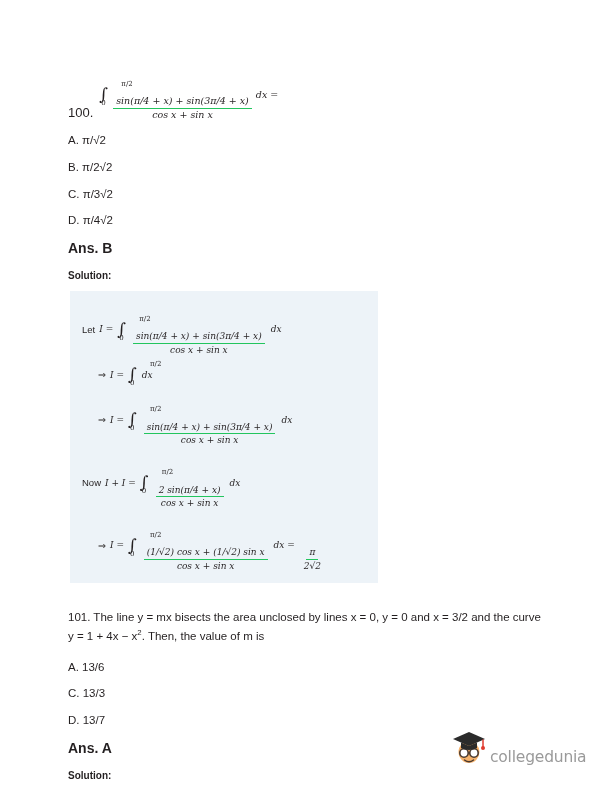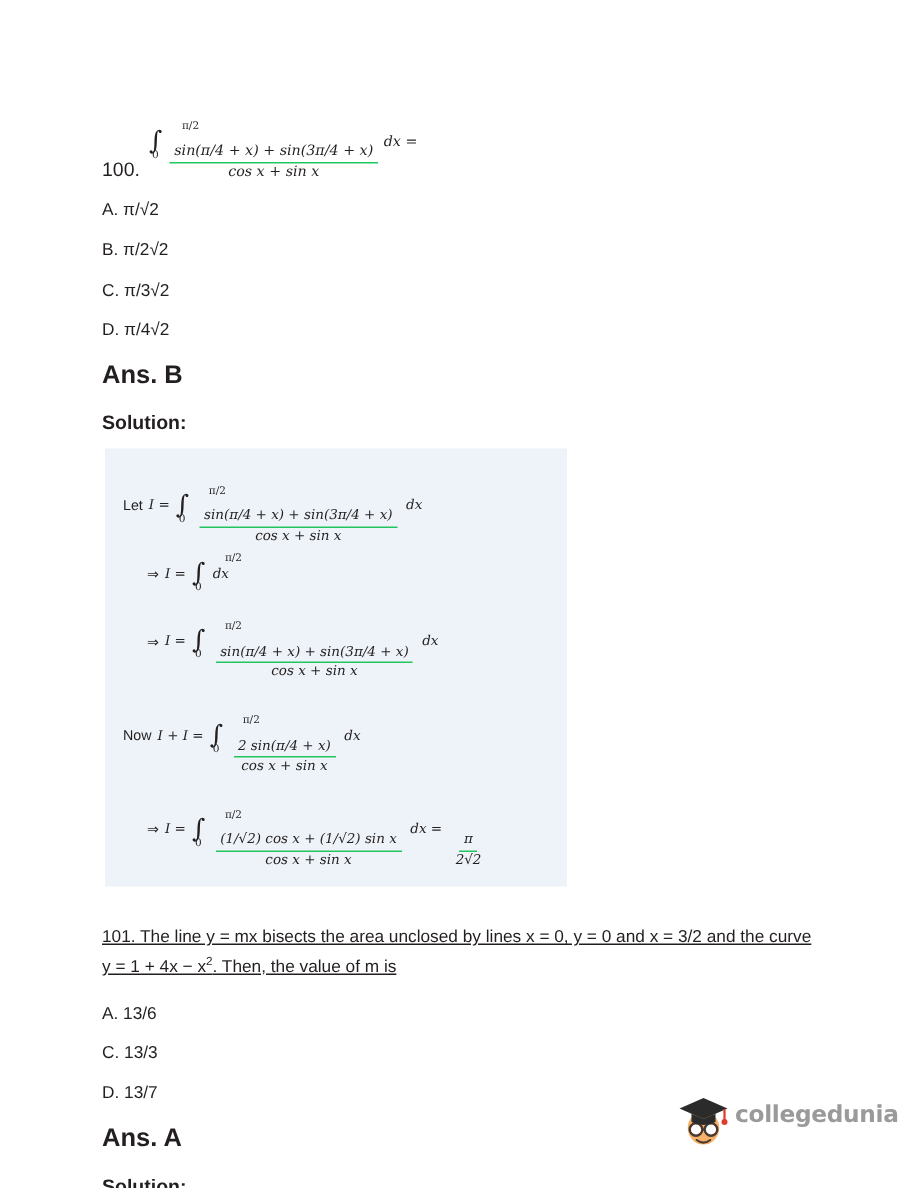--- a/index.html
+++ b/index.html
@@ -40,26 +40,26 @@
     font-size: 13px;
     line-height: 1.3;
     padding-bottom: 1px;
   }
   .opt {
     font-size: 11.5px;
     margin: 0 0 12.5px 0;
     line-height: 1.25;
   }
   .ans {
-    font-size: 17px;
+    font-size: 14px;
     font-weight: bold;
     margin: 2px 0 14px 0;
   }
   .sol-label {
-    font-size: 13px;
+    font-size: 10px;
     font-weight: bold;
     margin: 0 0 10px 0;
   }
 
   
   .math {
     font-family: "DejaVu Serif", serif;
     font-style: italic;
     color: #231f20;
   }
@@ -140,36 +140,34 @@
     font-family: Liberation Sans, sans-serif;
     font-style: normal;
     font-size: 9.5px;
   }
 
   
   .q101 {
     font-size: 11.5px;
     line-height: 1.55;
     margin: 26px 0 14px 0;
-    text-decoration: underline;
   }
 
   
   .footer {
     position: absolute;
     left: 452px;
     top: 726px;
     width: 120px;
     height: 48px;
   }
   .logo-wrap {
     display: flex;
-    align-items: flex-start;
+    align-items: flex-end;
     gap: 4px;
-    font-weight: bold;
   }
   .logo-mark {
     position: relative;
     width: 34px;
     height: 40px;
   }
   .logo-text {
     font-family: "DejaVu Sans", sans-serif;
     font-size: 15.5px;
     color: #9a9a9a;

